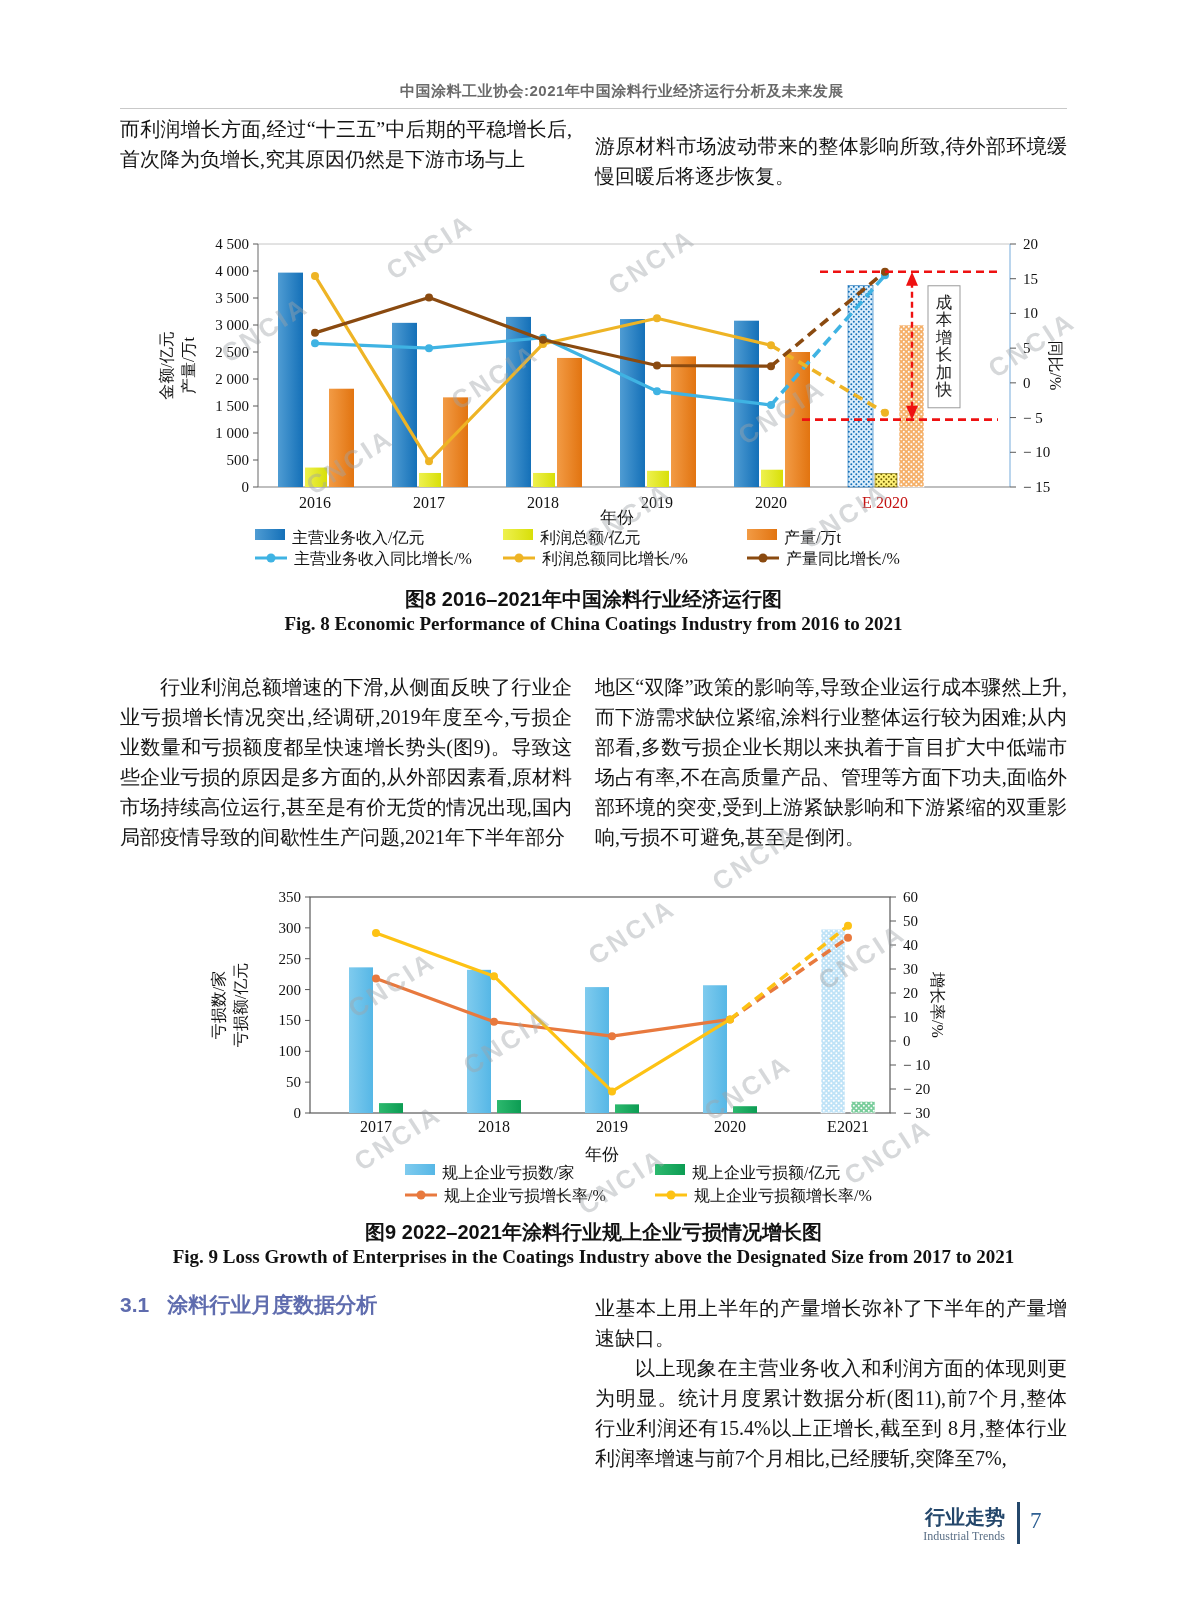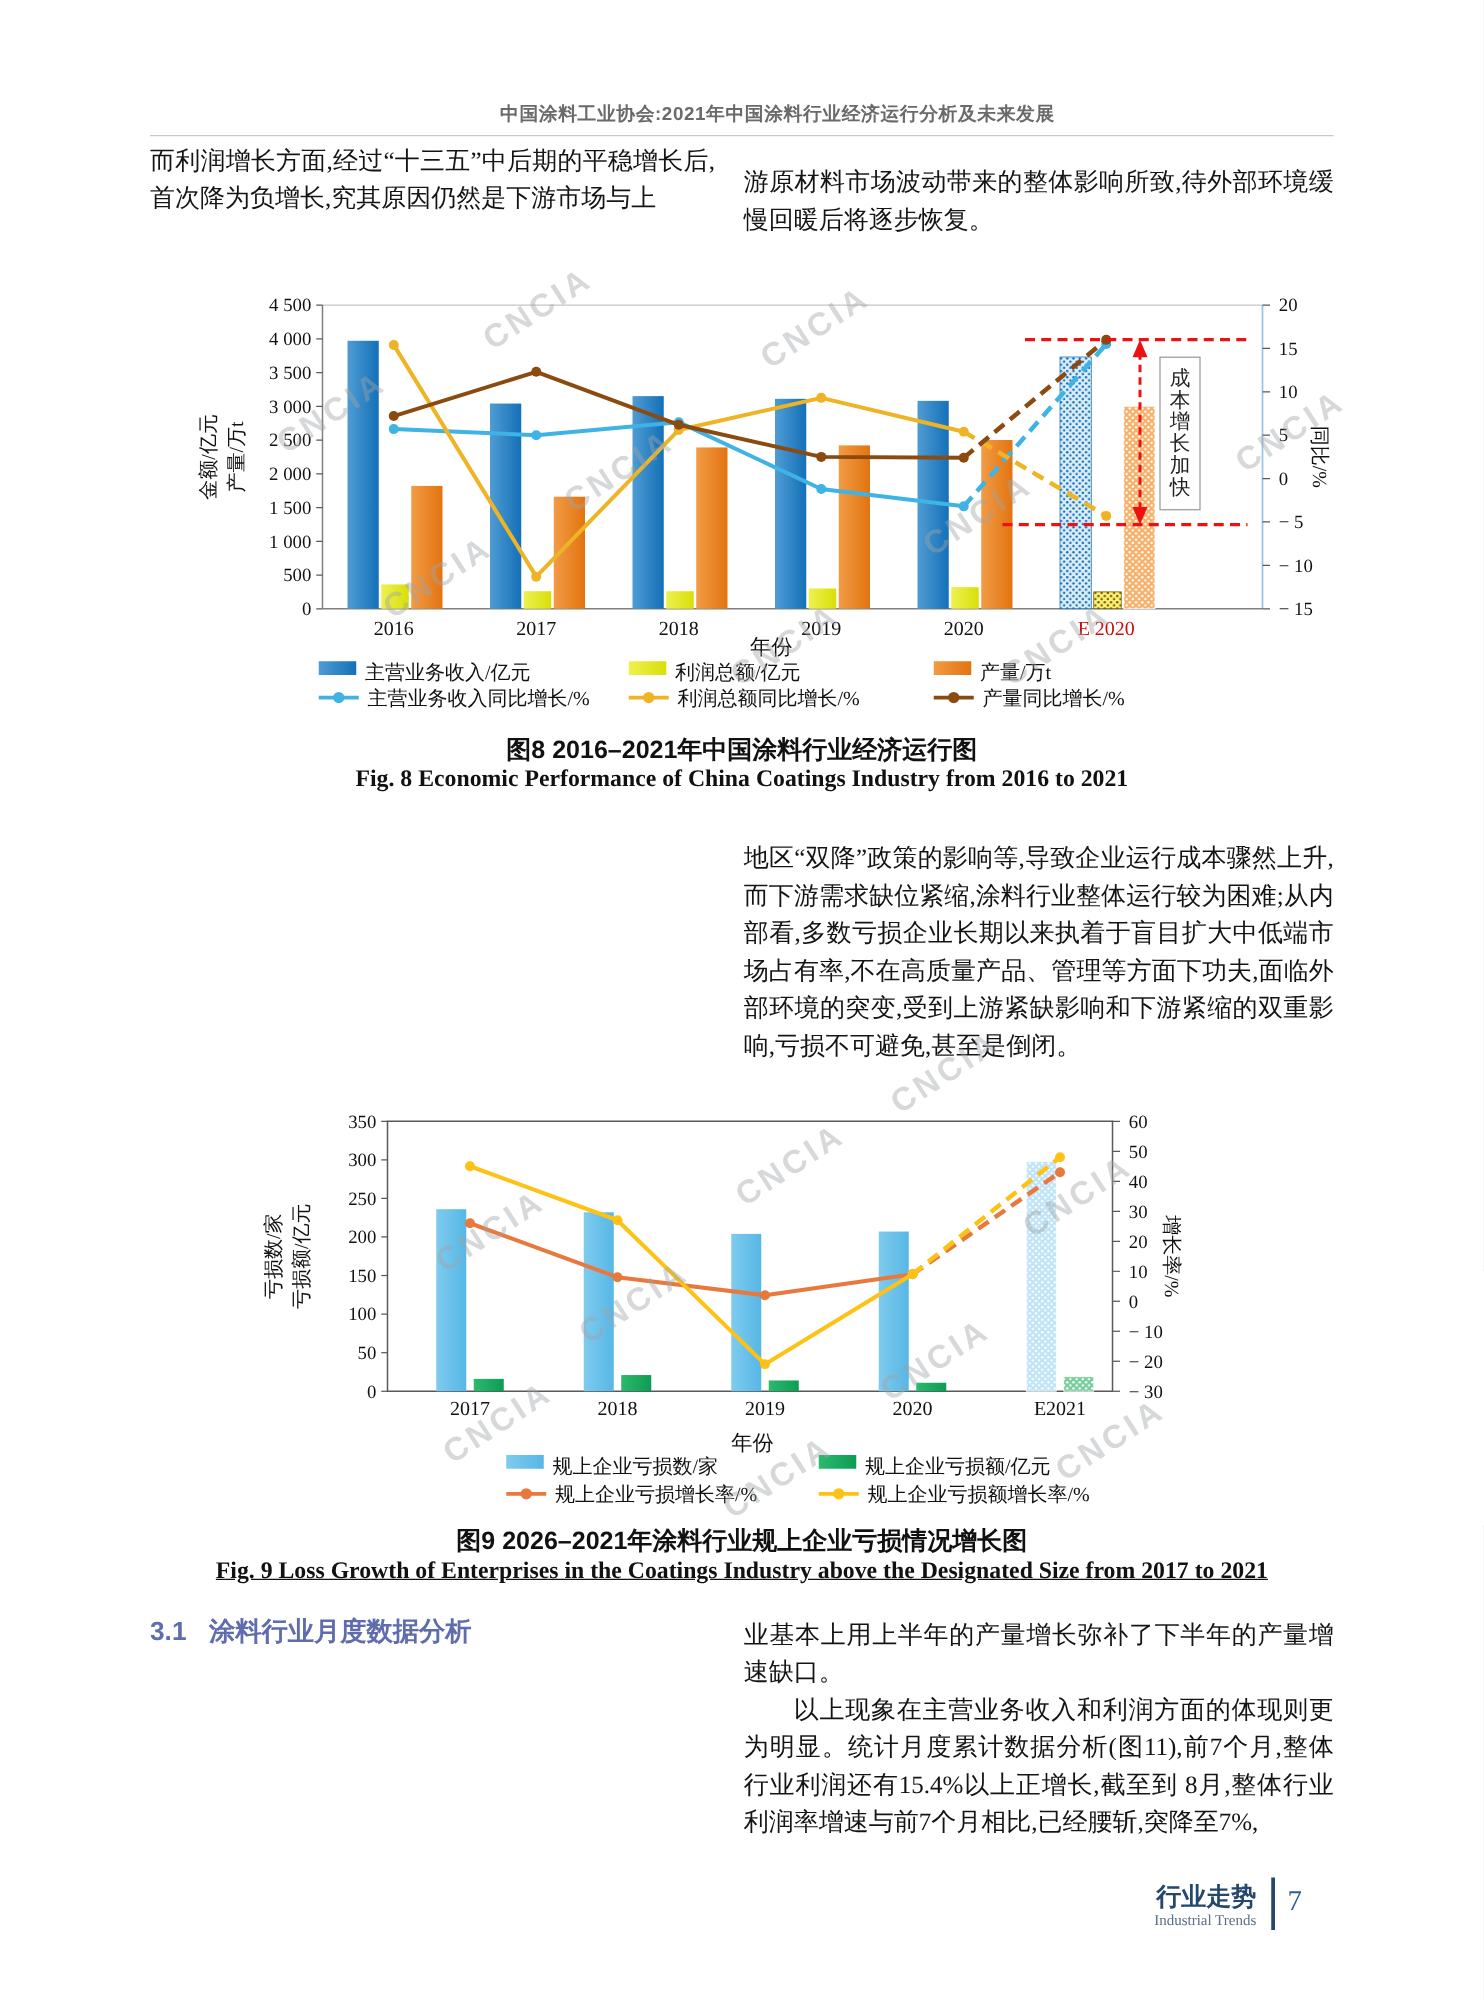--- a/index.html
+++ b/index.html
@@ -198,20 +198,21 @@
         <circle cx="399" cy="330" r="4.5" fill="#eeb425"></circle>
         <text x="422" y="336" font-size="16" fill="#111">利润总额同比增长/%</text>
         <line x1="627" y1="330" x2="659" y2="330" stroke="#8a4a10" stroke-width="3"></line>
         <circle cx="643" cy="330" r="4.5" fill="#8a4a10"></circle>
         <text x="666" y="336" font-size="16" fill="#111">产量同比增长/%</text>
       </g>
     </svg>
   <div class="abs cap-zh" style="left:0px;top:586px;">图8  2016–2021年中国涂料行业经济运行图</div>
   <div class="abs cap-en" style="left:0px;top:613px;">Fig. 8  Economic Performance of China Coatings Industry from 2016 to 2021</div>
 
+  <div class="abs para indent" style="left:120px;top:672px;width:452px;">行业利润总额增速的下滑,从侧面反映了行业企业亏损增长情况突出,经调研,2019年度至今,亏损企业数量和亏损额度都呈快速增长势头(图9)。导致这些企业亏损的原因是多方面的,从外部因素看,原材料市场持续高位运行,甚至是有价无货的情况出现,国内局部疫情导致的间歇性生产问题,2021年下半年部分</div>
   <div class="abs para" style="left:595px;top:672px;width:472px;">地区“双降”政策的影响等,导致企业运行成本骤然上升,而下游需求缺位紧缩,涂料行业整体运行较为困难;从内部看,多数亏损企业长期以来执着于盲目扩大中低端市场占有率,不在高质量产品、管理等方面下功夫,面临外部环境的突变,受到上游紧缺影响和下游紧缩的双重影响,亏损不可避免,甚至是倒闭。</div>
 
   <svg id="chart2" class="abs" style="left:120px;top:862px;" width="950" height="350" viewBox="0 0 950 350">
       <defs>
         <linearGradient id="chart2-g0" x1="0" y1="0" x2="1" y2="0">
           <stop offset="0%" stop-color="#7fcbee"></stop>
           <stop offset="100%" stop-color="#56b7e6"></stop>
         </linearGradient>
         <pattern id="chart2-p0" width="5" height="5" patternUnits="userSpaceOnUse">
           <rect width="5" height="5" fill="#bfe3f7"></rect>
@@ -318,22 +319,22 @@
         <rect x="535" y="302" width="30" height="11" fill="url(#chart2-lg1)"></rect>
         <text x="572" y="316" font-size="16" fill="#111">规上企业亏损额/亿元</text>
         <line x1="285" y1="333" x2="317" y2="333" stroke="#e8793e" stroke-width="3"></line>
         <circle cx="301" cy="333" r="4.5" fill="#e8793e"></circle>
         <text x="324" y="339" font-size="16" fill="#111">规上企业亏损增长率/%</text>
         <line x1="535" y1="333" x2="567" y2="333" stroke="#fdc214" stroke-width="3"></line>
         <circle cx="551" cy="333" r="4.5" fill="#fdc214"></circle>
         <text x="574" y="339" font-size="16" fill="#111">规上企业亏损额增长率/%</text>
       </g>
     </svg>
-  <div class="abs cap-zh" style="left:0px;top:1219px;">图9  2026–2021年涂料行业规上企业亏损情况增长图</div>
-  <div class="abs cap-en" style="left:0px;top:1246px;text-decoration:underline;">Fig. 9  Loss Growth of Enterprises in the Coatings Industry above the Designated Size from 2017 to 2021</div>
+  <div class="abs cap-zh" style="left:0px;top:1219px;">图9  2022–2021年涂料行业规上企业亏损情况增长图</div>
+  <div class="abs cap-en" style="left:0px;top:1246px;">Fig. 9  Loss Growth of Enterprises in the Coatings Industry above the Designated Size from 2017 to 2021</div>
 
   <div class="abs sec-head" style="left:120px;top:1291px;">
     <span class="num">3.1</span><span>涂料行业月度数据分析</span>
   </div>
   <div class="abs para" style="left:595px;top:1293px;width:472px;">
     <span>业基本上用上半年的产量增长弥补了下半年的产量增速缺口。</span><br>
     <span style="display:inline-block;text-indent:2em;">以上现象在主营业务收入和利润方面的体现则更为明显。统计月度累计数据分析(图11),前7个月,整体行业利润还有15.4%以上正增长,截至到 8月,整体行业利润率增速与前7个月相比,已经腰斩,突降至7%,</span>
   </div>
 
   <div class="abs footer-zh" style="left:895px;top:1504px;">行业走势</div>

